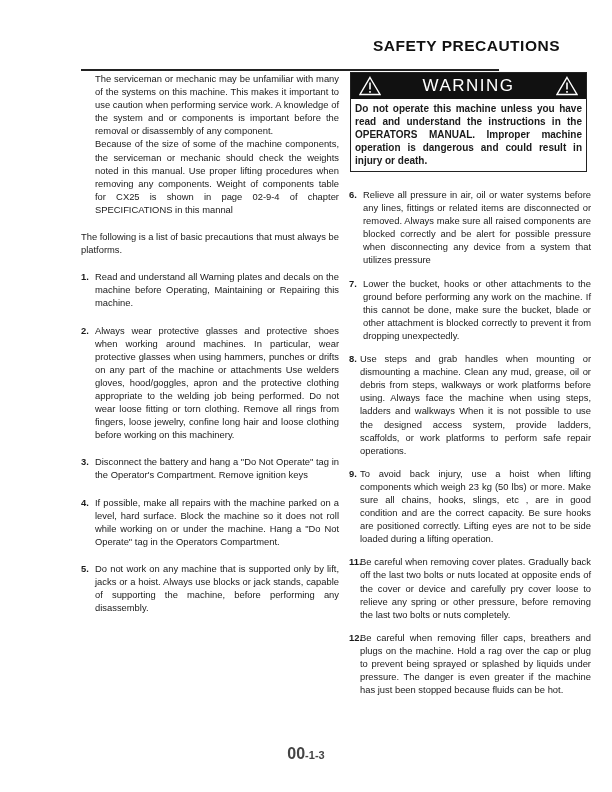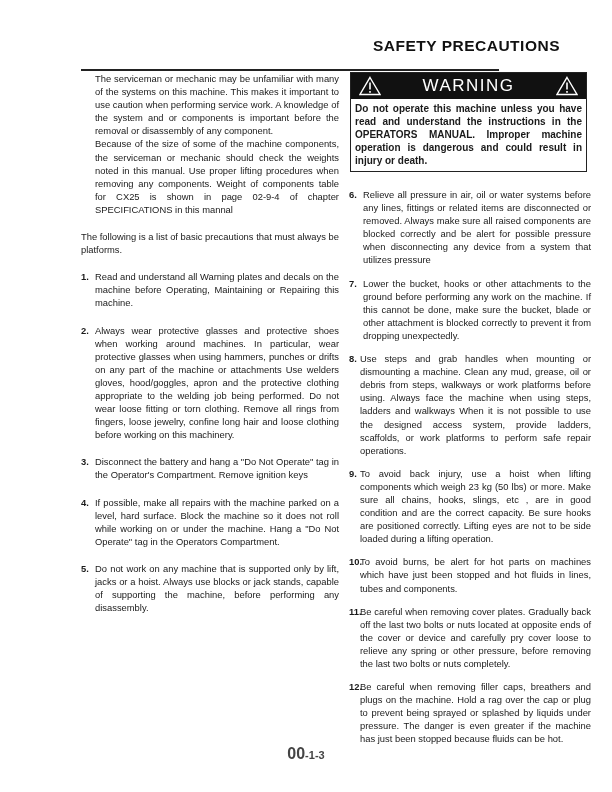--- a/index.html
+++ b/index.html
@@ -94,24 +94,20 @@
   </div>
   <div class="item hang">
     <span class="num">8.</span>
     <span class="txt">Use steps and grab handles when mounting or dismounting a machine. Clean any mud, grease, oil or debris from steps, walkways or work platforms before using. Always face the machine when using steps, ladders and walkways When it is not possible to use the designed access system, provide ladders, scaffolds, or work platforms to perform safe repair operations.</span>
   </div>
   <div class="item hang">
     <span class="num">9.</span>
     <span class="txt">To avoid back injury, use a hoist when lifting components which weigh 23 kg (50 lbs) or more. Make sure all chains, hooks, slings, etc , are in good condition and are the correct capacity. Be sure hooks are positioned correctly. Lifting eyes are not to be side loaded during a lifting operation.</span>
   </div>
   <div class="item hang">
-    <span class="num">10.</span>
-    <span class="txt">To avoid burns, be alert for hot parts on machines which have just been stopped and hot fluids in lines, tubes and components.</span>
-  </div>
-  <div class="item hang">
     <span class="num">11.</span>
     <span class="txt">Be careful when removing cover plates. Gradually back off the last two bolts or nuts located at opposite ends of the cover or device and carefully pry cover loose to relieve any spring or other pressure, before removing the last two bolts or nuts completely.</span>
   </div>
   <div class="item hang">
     <span class="num">12.</span>
     <span class="txt">Be careful when removing filler caps, breathers and plugs on the machine. Hold a rag over the cap or plug to prevent being sprayed or splashed by liquids under pressure. The danger is even greater if the machine has just been stopped because fluids can be hot.</span>
   </div>
 </div>
 
 <div class="page-number">

